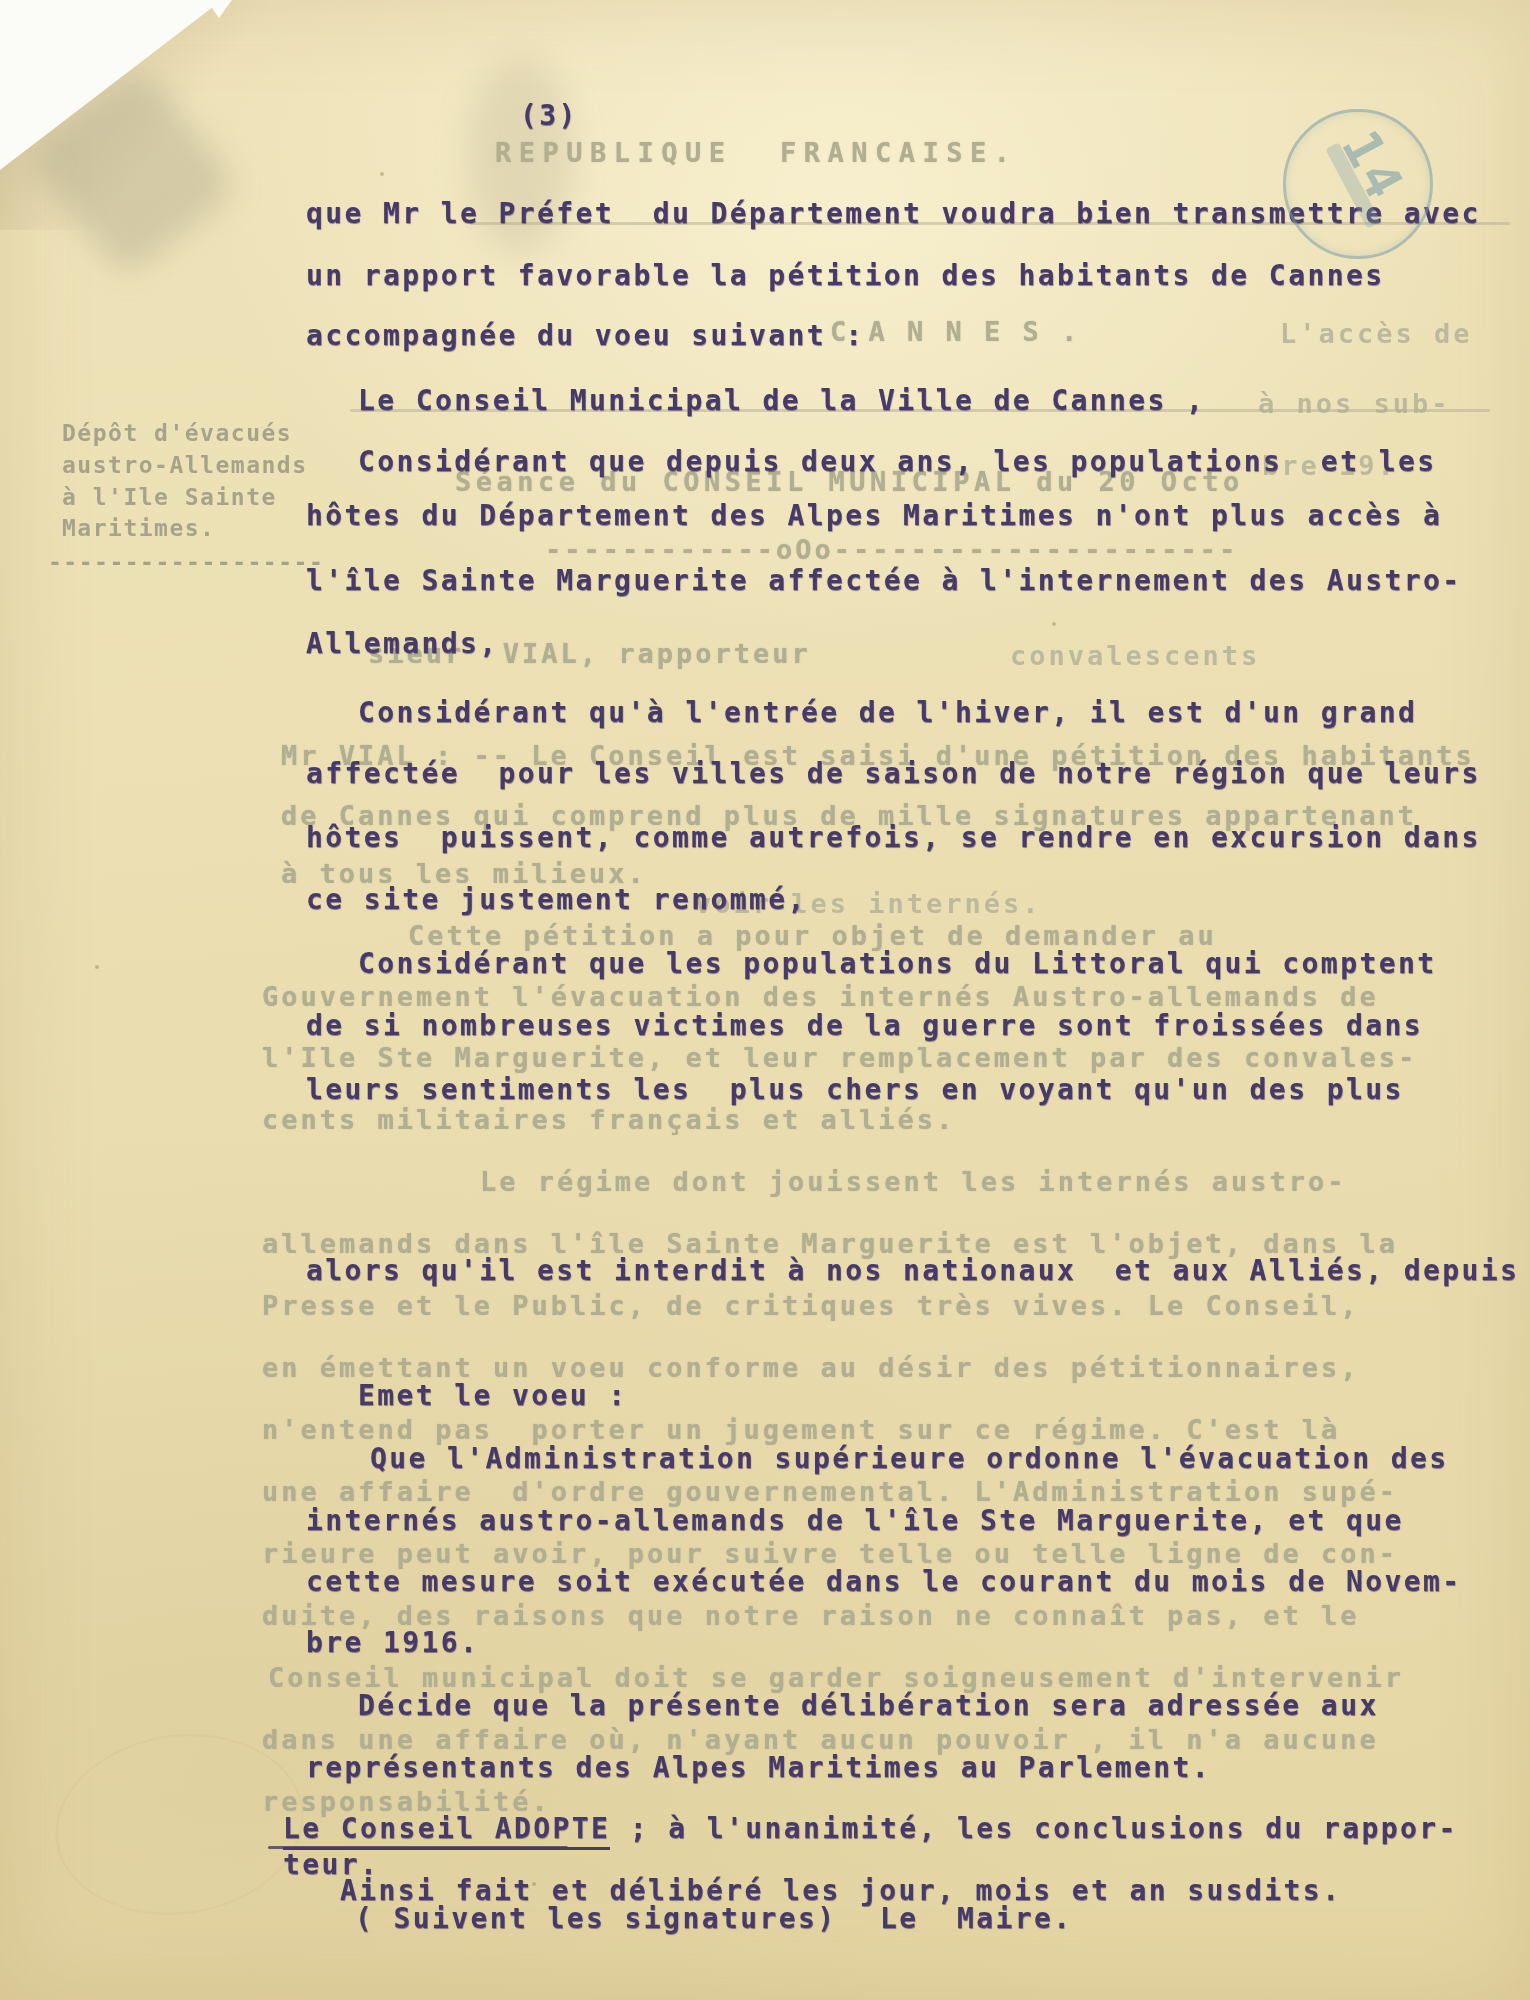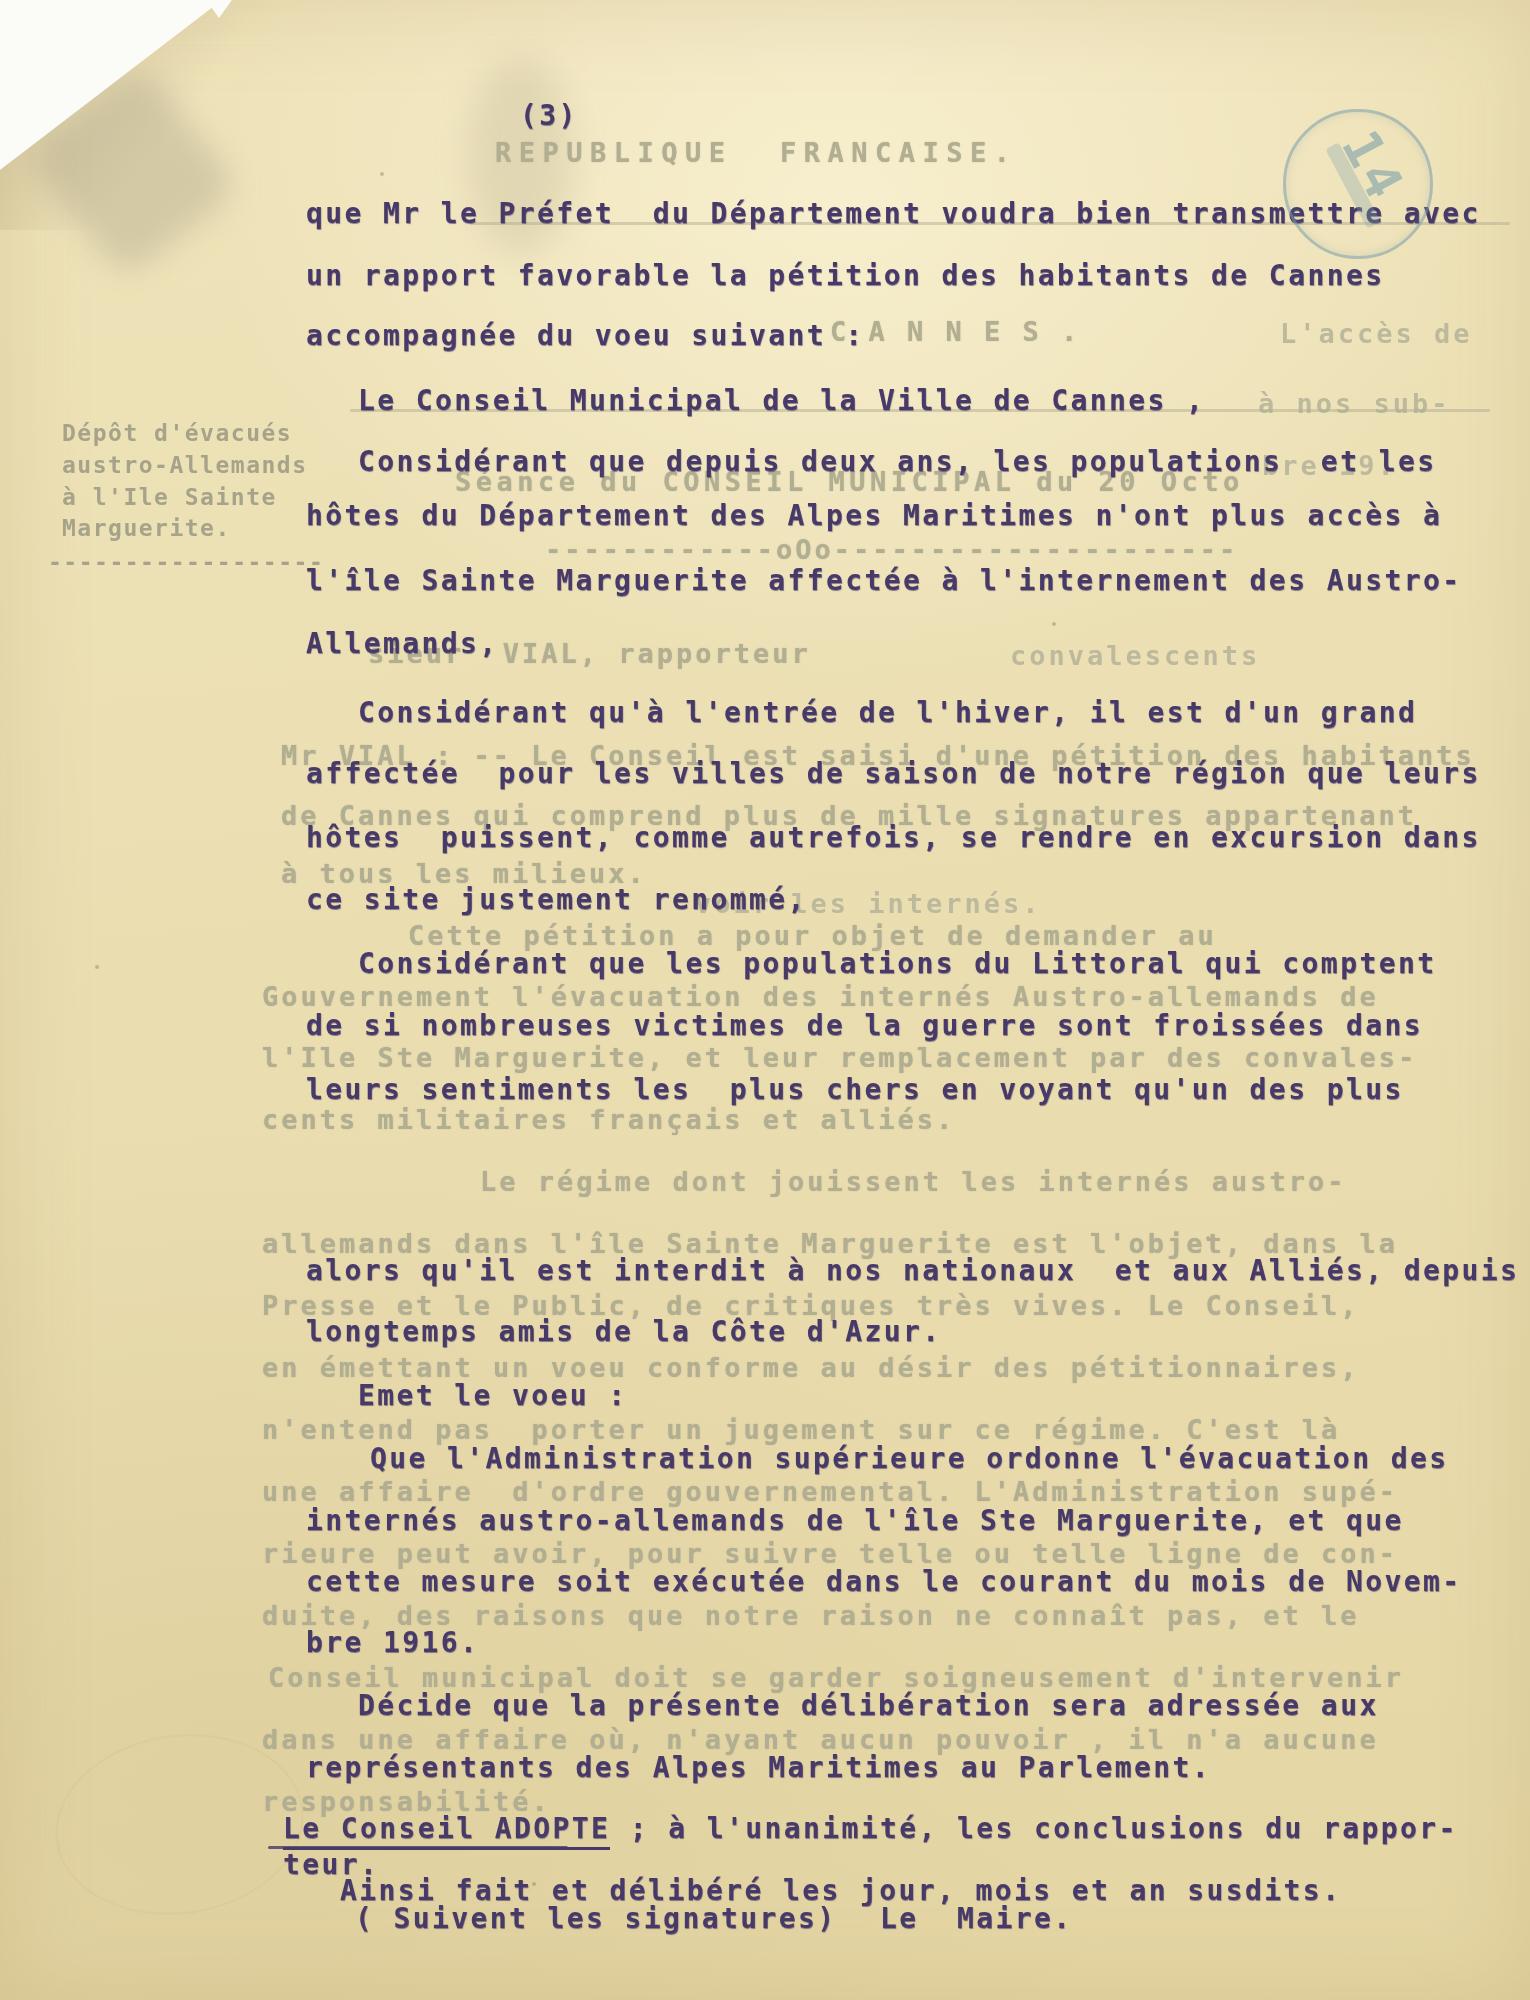--- a/index.html
+++ b/index.html
@@ -86,42 +86,41 @@
     <div class="line bleed" style="left:262px;top:1476px">une affaire  d'ordre gouvernemental. L'Administration supé-</div>
     <div class="line bleed" style="left:262px;top:1538px">rieure peut avoir, pour suivre telle ou telle ligne de con-</div>
     <div class="line bleed" style="left:262px;top:1600px">duite, des raisons que notre raison ne connaît pas, et le</div>
     <div class="line bleed" style="left:268px;top:1662px">Conseil municipal doit se garder soigneusement d'intervenir</div>
     <div class="line bleed" style="left:262px;top:1724px">dans une affaire où, n'ayant aucun pouvoir , il n'a aucune</div>
     <div class="line bleed" style="left:262px;top:1786px">responsabilité.</div>
 
     <div class="line margin-note" style="left:62px;top:420px">Dépôt d'évacués</div>
     <div class="line margin-note" style="left:62px;top:452px">austro-Allemands</div>
     <div class="line margin-note" style="left:62px;top:484px">à l'Ile Sainte</div>
-    <div class="line margin-note" style="left:62px;top:515px">Marguerite.</div>
+    <div class="line margin-note" style="left:62px;top:515px">Maritimes.</div>
     <div class="line margin-note" style="left:48px;top:549px">------------------</div>
 
     <div class="line ink" style="left:520px;top:100px">(3)</div>
 
     <div class="line ink" style="left:306px;top:198px">que Mr le Préfet  du Département voudra bien transmettre avec</div>
     <div class="line ink" style="left:306px;top:260px">un rapport favorable la pétition des habitants de Cannes</div>
     <div class="line ink" style="left:306px;top:320px">accompagnée du voeu suivant :</div>
     <div class="line ink" style="left:358px;top:385px">Le Conseil Municipal de la Ville de Cannes ,</div>
     <div class="line ink" style="left:358px;top:446px">Considérant que depuis deux ans, les populations  et les</div>
     <div class="line ink" style="left:306px;top:500px">hôtes du Département des Alpes Maritimes n'ont plus accès à</div>
     <div class="line ink" style="left:306px;top:565px">l'île Sainte Marguerite affectée à l'internement des Austro-</div>
     <div class="line ink" style="left:306px;top:628px">Allemands,</div>
     <div class="line ink" style="left:358px;top:697px">Considérant qu'à l'entrée de l'hiver, il est d'un grand</div>
     <div class="line ink" style="left:306px;top:758px">affectée  pour les villes de saison de notre région que leurs</div>
     <div class="line ink" style="left:306px;top:822px">hôtes  puissent, comme autrefois, se rendre en excursion dans</div>
     <div class="line ink" style="left:306px;top:884px">ce site justement renommé,</div>
     <div class="line ink" style="left:358px;top:948px">Considérant que les populations du Littoral qui comptent</div>
     <div class="line ink" style="left:306px;top:1010px">de si nombreuses victimes de la guerre sont froissées dans</div>
     <div class="line ink" style="left:306px;top:1074px">leurs sentiments les  plus chers en voyant qu'un des plus</div>
     <div class="line ink" style="left:306px;top:1255px">alors qu'il est interdit à nos nationaux  et aux Alliés, depuis</div>
-    <div class="line ink" style="left:306px;top:1316px">longtemps amis de la Côte d'Azur.</div>
     <div class="line ink" style="left:358px;top:1380px">Emet le voeu :</div>
     <div class="line ink" style="left:370px;top:1443px">Que l'Administration supérieure ordonne l'évacuation des</div>
     <div class="line ink" style="left:306px;top:1505px">internés austro-allemands de l'île Ste Marguerite, et que</div>
     <div class="line ink" style="left:306px;top:1566px">cette mesure soit exécutée dans le courant du mois de Novem-</div>
     <div class="line ink" style="left:306px;top:1627px">bre 1916.</div>
     <div class="line ink" style="left:358px;top:1690px">Décide que la présente délibération sera adressée aux</div>
     <div class="line ink" style="left:306px;top:1752px">représentants des Alpes Maritimes au Parlement.</div>
 
     <div class="line ink" style="left:283px;top:1813px"><span class="adopt-ul">Le Conseil ADOPTE</span><span> ; à l'unanimité, les conclusions du rappor-</span></div>
     <div class="ink-rule" style="left:268px;top:1846px;width:300px"></div>

